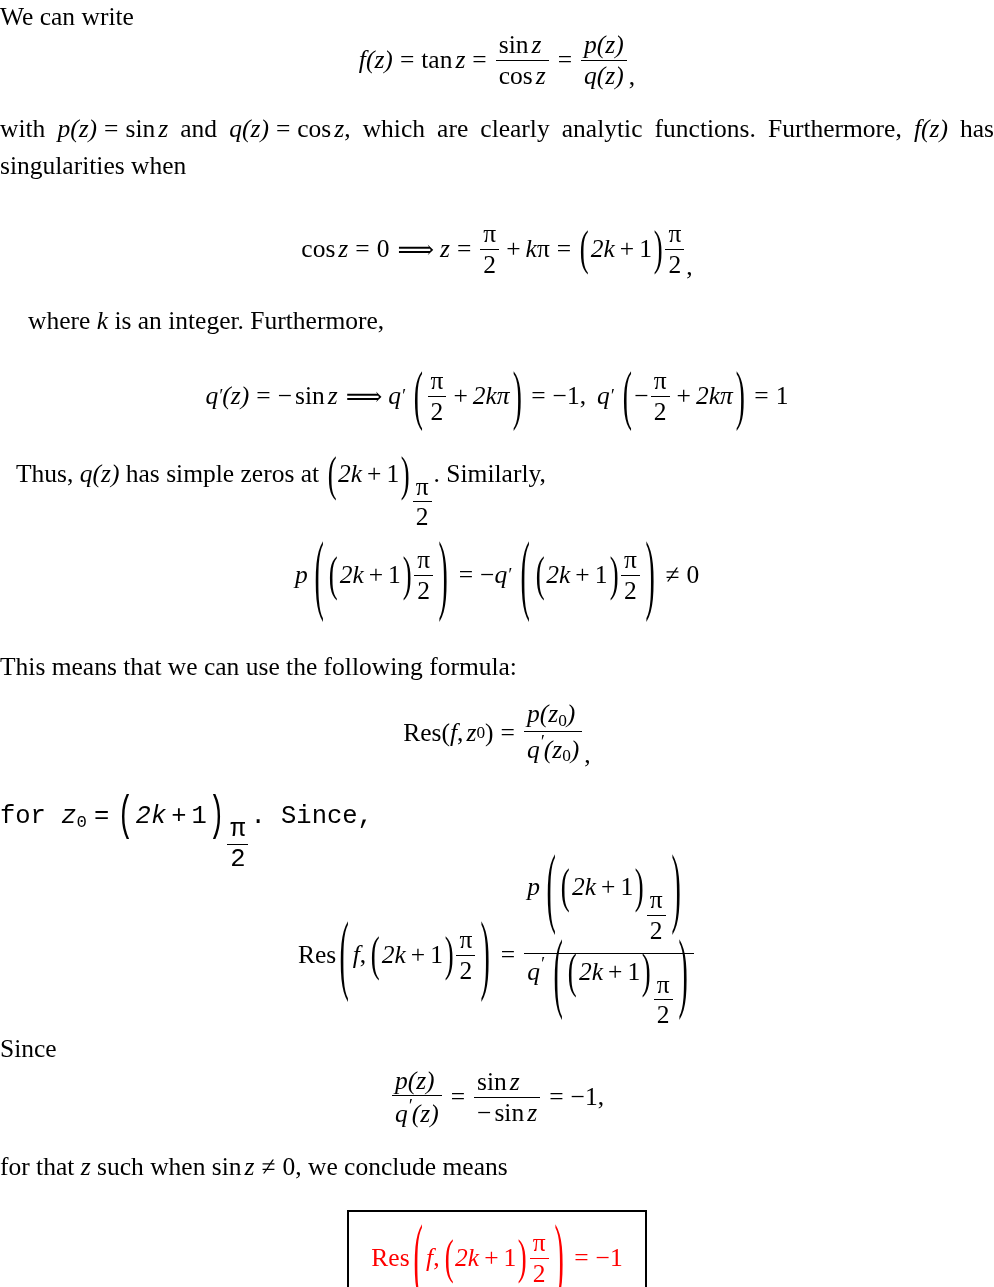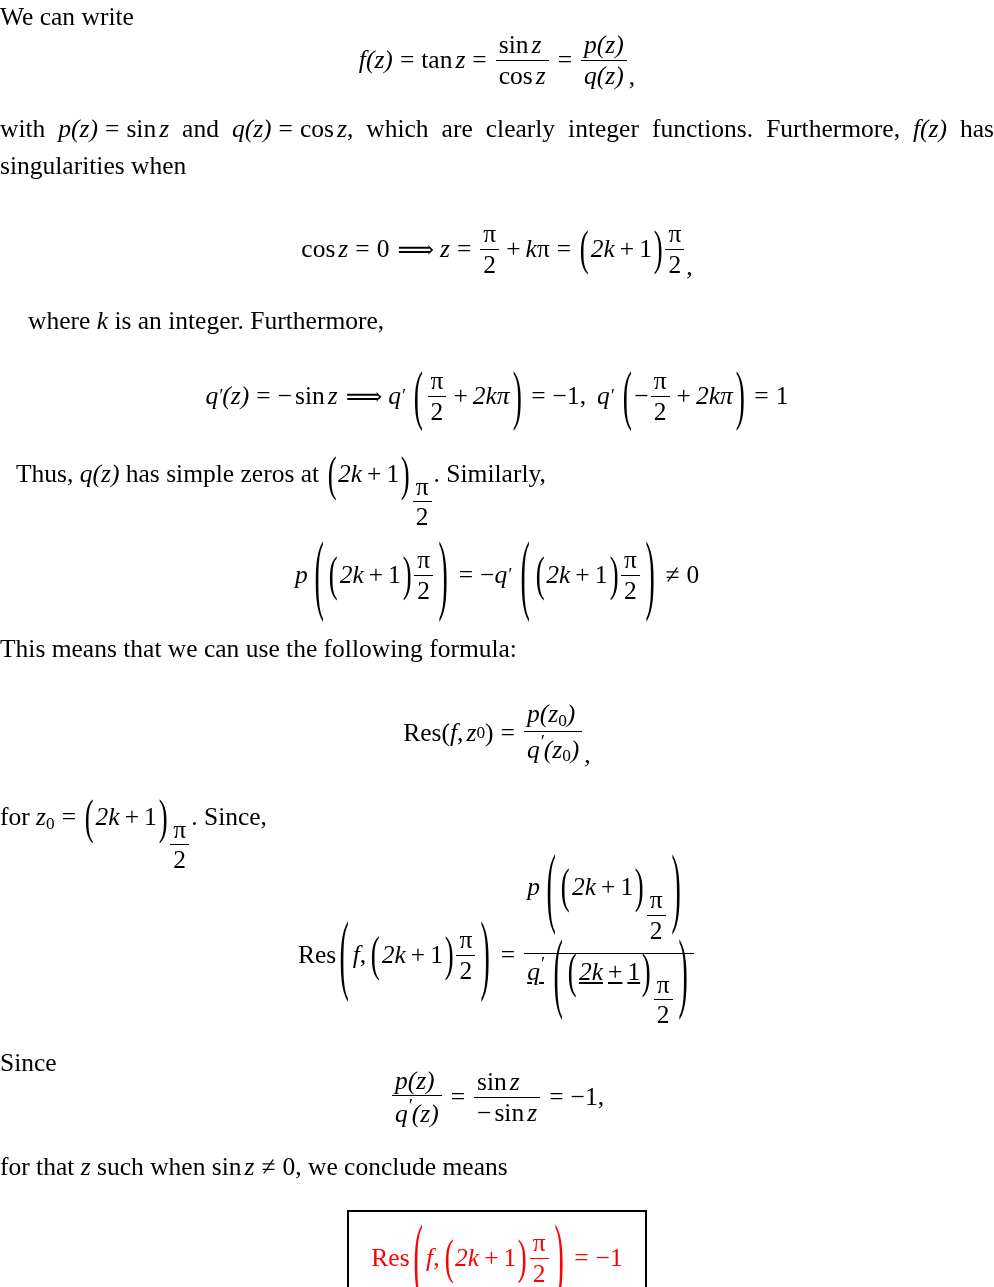--- a/index.html
+++ b/index.html
@@ -57,21 +57,21 @@
     margin: 8px 2px;
     line-height: 1.08;
   }
   .frac > .num { padding: 0 3px 1px 3px; }
   .frac > .den { padding: 1px 3px 0 3px; border-top: 1.6px solid currentColor; }
 
   
   .frac.small { font-size: 1em; vertical-align: -0.5em; margin-left: 1px; }
 
   
-  .frac.big > .den { border-top-width: 1.8px; text-decoration: underline; }
+  .frac.big > .den { border-top-width: 1.8px; }
   .d15 { transform: scaleY(1.9) scaleX(1.05); display:inline-block; padding:0 2px; }
   .d20 { transform: scaleY(2.6) scaleX(1.08); display:inline-block; padding:0 3px; }
   .d28 { transform: scaleY(3.5) scaleX(1.1);  display:inline-block; padding:0 4px; }
 
   
   sup.pr { font-size: 0.72em; vertical-align: 0.52em; font-style: italic; letter-spacing: 0; }
   sub.ss { font-size: 0.68em; vertical-align: -0.22em; font-style: normal; }
 
   
   .lra { font-style: normal; padding: 0 8px; letter-spacing: -0.08em; }
@@ -117,21 +117,21 @@
       <span class="num mi">p(z)</span>
       <span class="den mi">q(z)</span>
     </span>
       <span class="up" style="align-self:flex-end; padding-bottom:4px;">,</span>
   </div>
 
   <div class="para" style="position:absolute; left:0px; top:110px; width:994px;">
     <span>with</span>
     <span class="mi">p</span><span class="mi">(z)</span><span class="rel">=</span><span class="up">sin</span><span class="thin"></span><span class="mi">z</span>
     <span>and</span>
-    <span class="mi">q</span><span class="mi">(z)</span><span class="rel">=</span><span class="up">cos</span><span class="thin"></span><span class="mi">z</span><span>, which are clearly integer functions. Furthermore,</span>
+    <span class="mi">q</span><span class="mi">(z)</span><span class="rel">=</span><span class="up">cos</span><span class="thin"></span><span class="mi">z</span><span>, which are clearly analytic functions. Furthermore,</span>
     <span class="mi">f</span><span class="mi">(z)</span>
     <span>has singularities when</span>
   </div>
 
   <div class="display" style="position:absolute; left:0px; top:212px; width:994px; height:74px;">
     <span class="up">cos</span>
       <span class="thin"></span>
       <span class="mi">z</span>
     <span class="rel">=</span>
     <span class="up">0</span>
@@ -243,42 +243,42 @@
       <span class="d15">)</span>
       <span class="frac small">
       <span class="num up">π</span>
       <span class="den up">2</span>
     </span>
       <span class="d28">)</span>
     <span class="rel">≠</span>
     <span class="up">0</span>
   </div>
 
-  <div class="para nojust" style="position:absolute; left:0px; top:630px; width:860px;">
+  <div class="para nojust" style="position:absolute; left:0px; top:648px; width:860px;">
     <span>This means that we can use the following formula:</span>
   </div>
 
   <div class="display" style="position:absolute; left:0px; top:692px; width:994px; height:82px;">
     <span class="up">Res</span>
       <span class="up">(</span>
       <span class="mi">f</span>
       <span class="up">,</span>
       <span class="thin"></span>
       <span class="mi">z</span>
       <sub class="ss">0</sub>
       <span class="up">)</span>
     <span class="rel">=</span>
     <span class="frac">
       <span class="num"><span class="mi">p</span><span class="mi">(z</span><sub class="ss">0</sub><span class="mi">)</span></span>
       <span class="den"><span class="mi">q</span><sup class="pr">′</sup><span class="mi">(z</span><sub class="ss">0</sub><span class="mi">)</span></span>
     </span>
       <span class="up" style="align-self:flex-end; padding-bottom:4px;">,</span>
   </div>
 
-  <div class="para nojust" style="position:absolute; left:0px; top:798px; width:860px;">
+  <div class="para nojust" style="position:absolute; left:0px; top:798px; width:860px;font-family:Liberation Mono, monospace;">
     <span>for</span>
     <span class="mi">z</span><sub class="ss">0</sub><span class="rel">=</span><span class="d15">(</span><span class="mi">2k</span><span class="bin">+</span><span class="up">1</span><span class="d15">)</span><span class="frac small">
       <span class="num up">π</span>
       <span class="den up">2</span>
     </span><span>. Since,</span>
   </div>
 
   <div class="display" style="position:absolute; left:0px; top:890px; width:994px; height:130px;">
     <span class="up">Res</span>
       <span class="d28">(</span>
@@ -301,21 +301,21 @@
             <span class="num up">π</span>
             <span class="den up">2</span>
           </span><span class="d28">)</span></span>
       <span class="den"><span class="mi">q</span><sup class="pr">′</sup><span class="sp"></span><span class="d28">(</span><span class="d15">(</span><span class="mi">2k</span><span class="bin">+</span><span class="up">1</span><span class="d15">)</span><span class="frac small">
             <span class="num up">π</span>
             <span class="den up">2</span>
           </span><span class="d28">)</span></span>
     </span>
   </div>
 
-  <div class="para nojust" style="position:absolute; left:0px; top:1030px; width:400px;margin-top:14px;">
+  <div class="para nojust" style="position:absolute; left:0px; top:1030px; width:400px;">
     <span>Since</span>
   </div>
 
   <div class="display" style="position:absolute; left:0px; top:1054px; width:994px; height:86px;">
     <span class="frac">
       <span class="num"><span class="mi">p</span><span class="mi">(z)</span></span>
       <span class="den"><span class="mi">q</span><sup class="pr">′</sup><span class="mi">(z)</span></span>
     </span>
     <span class="rel">=</span>
     <span class="frac">

